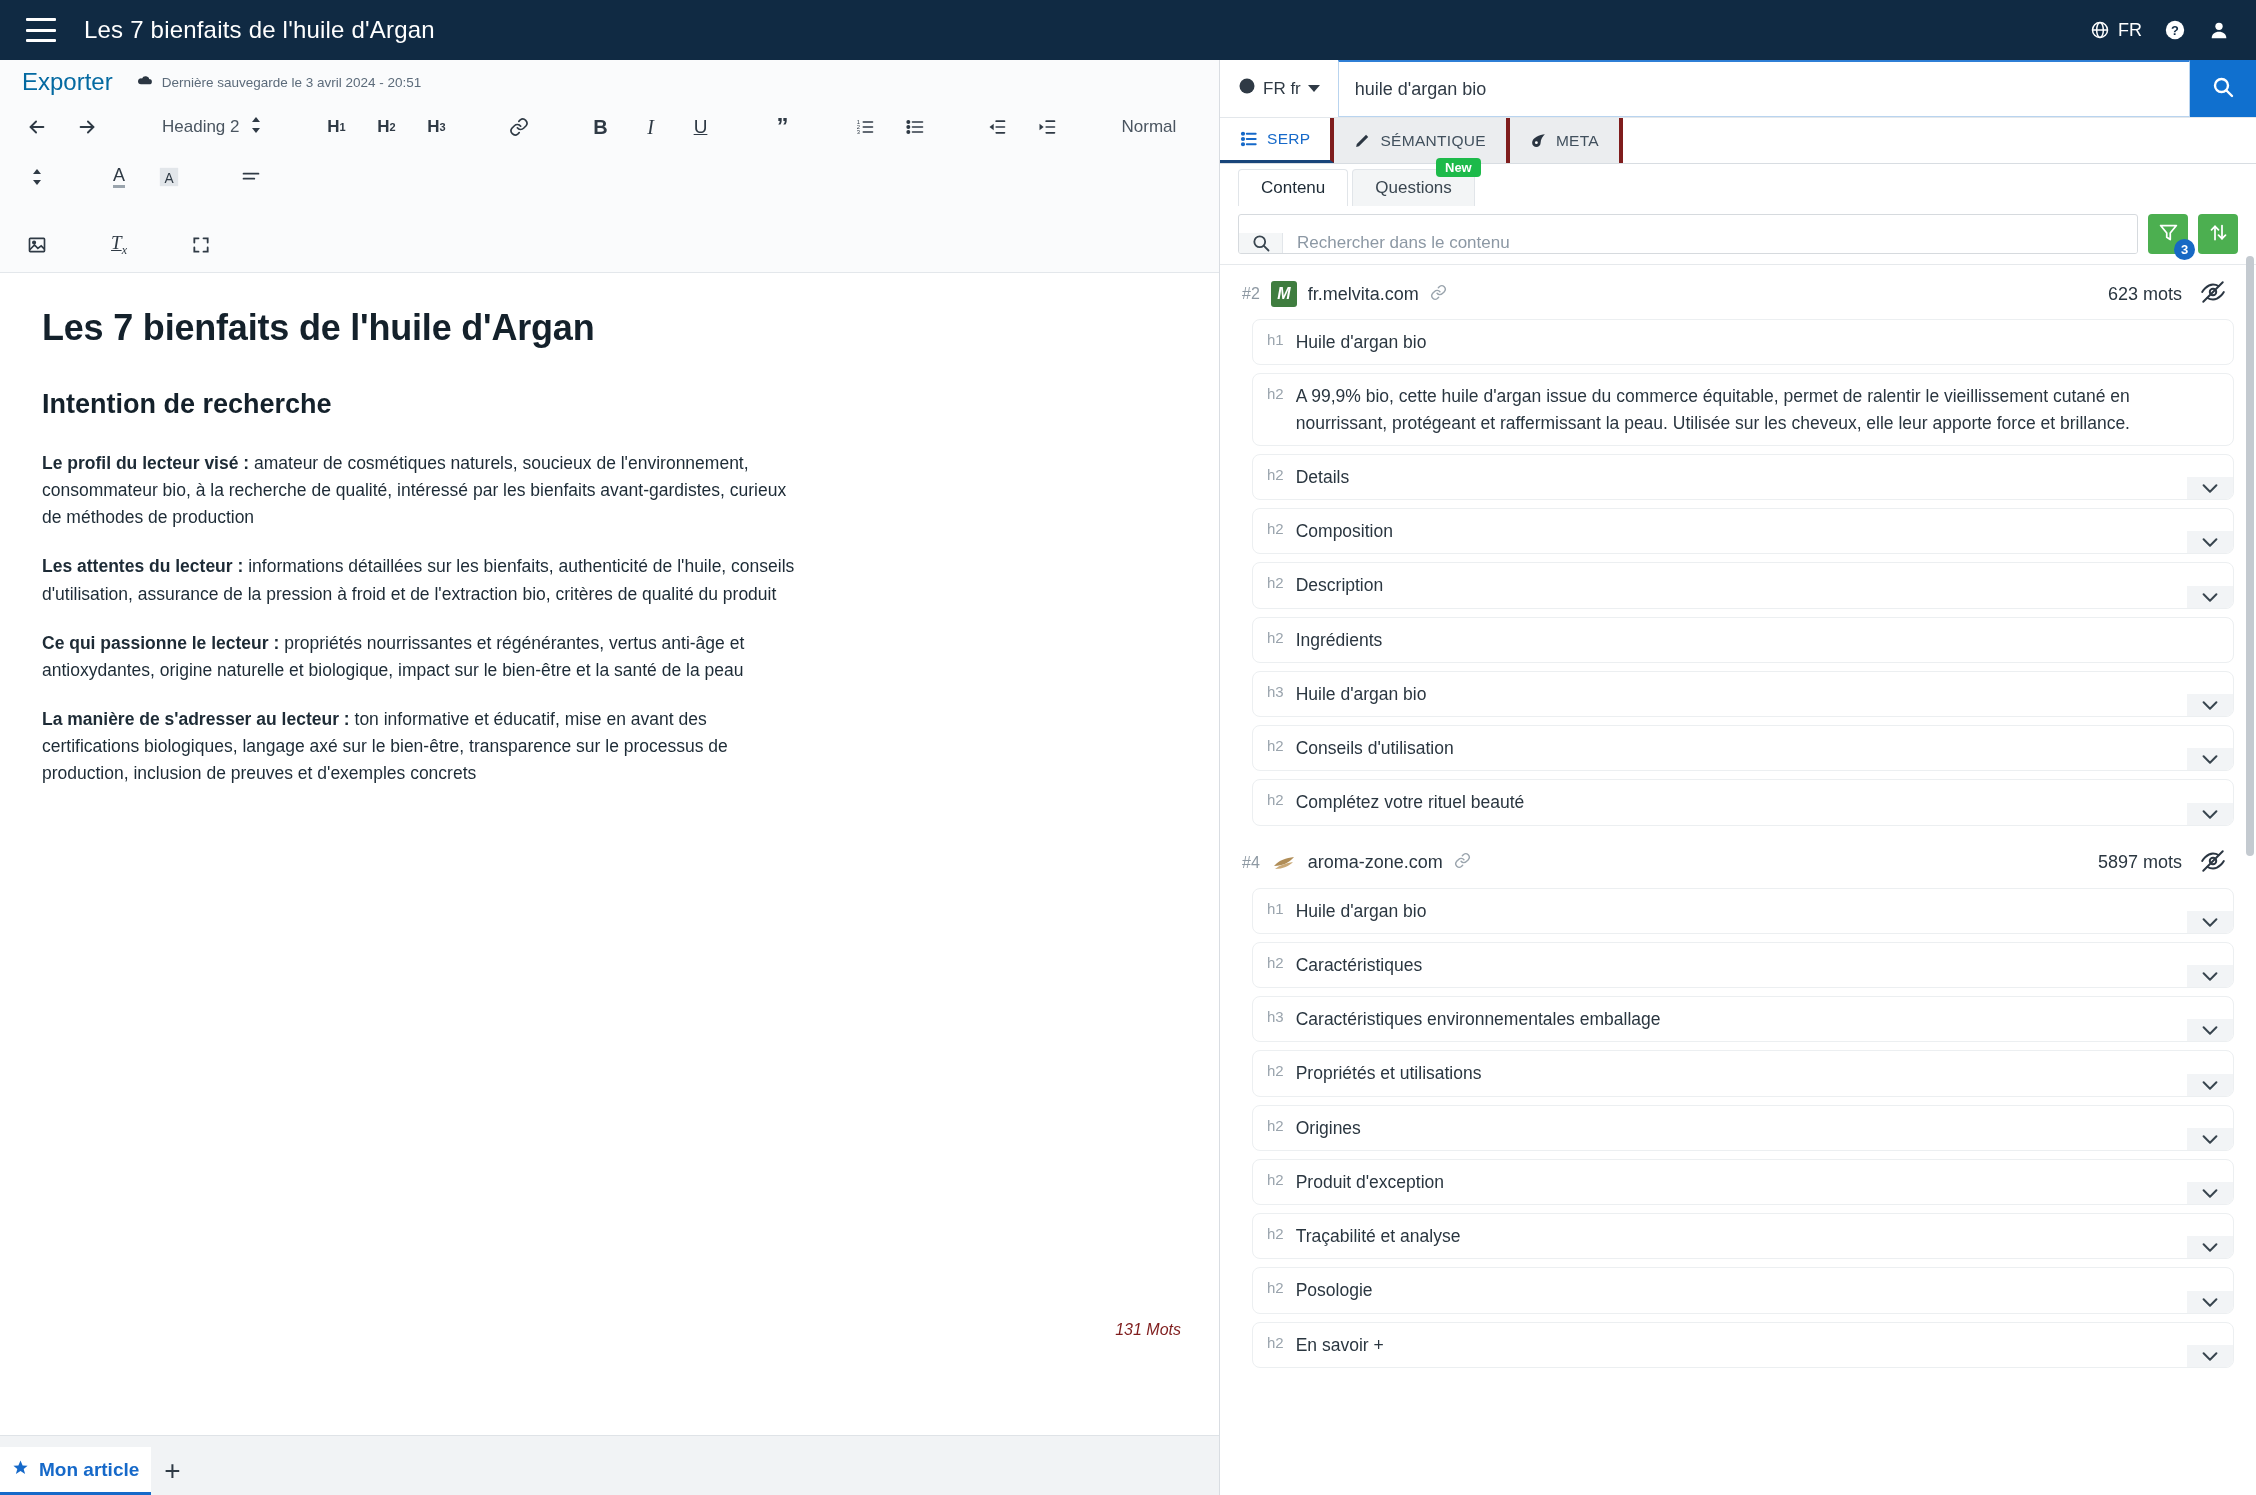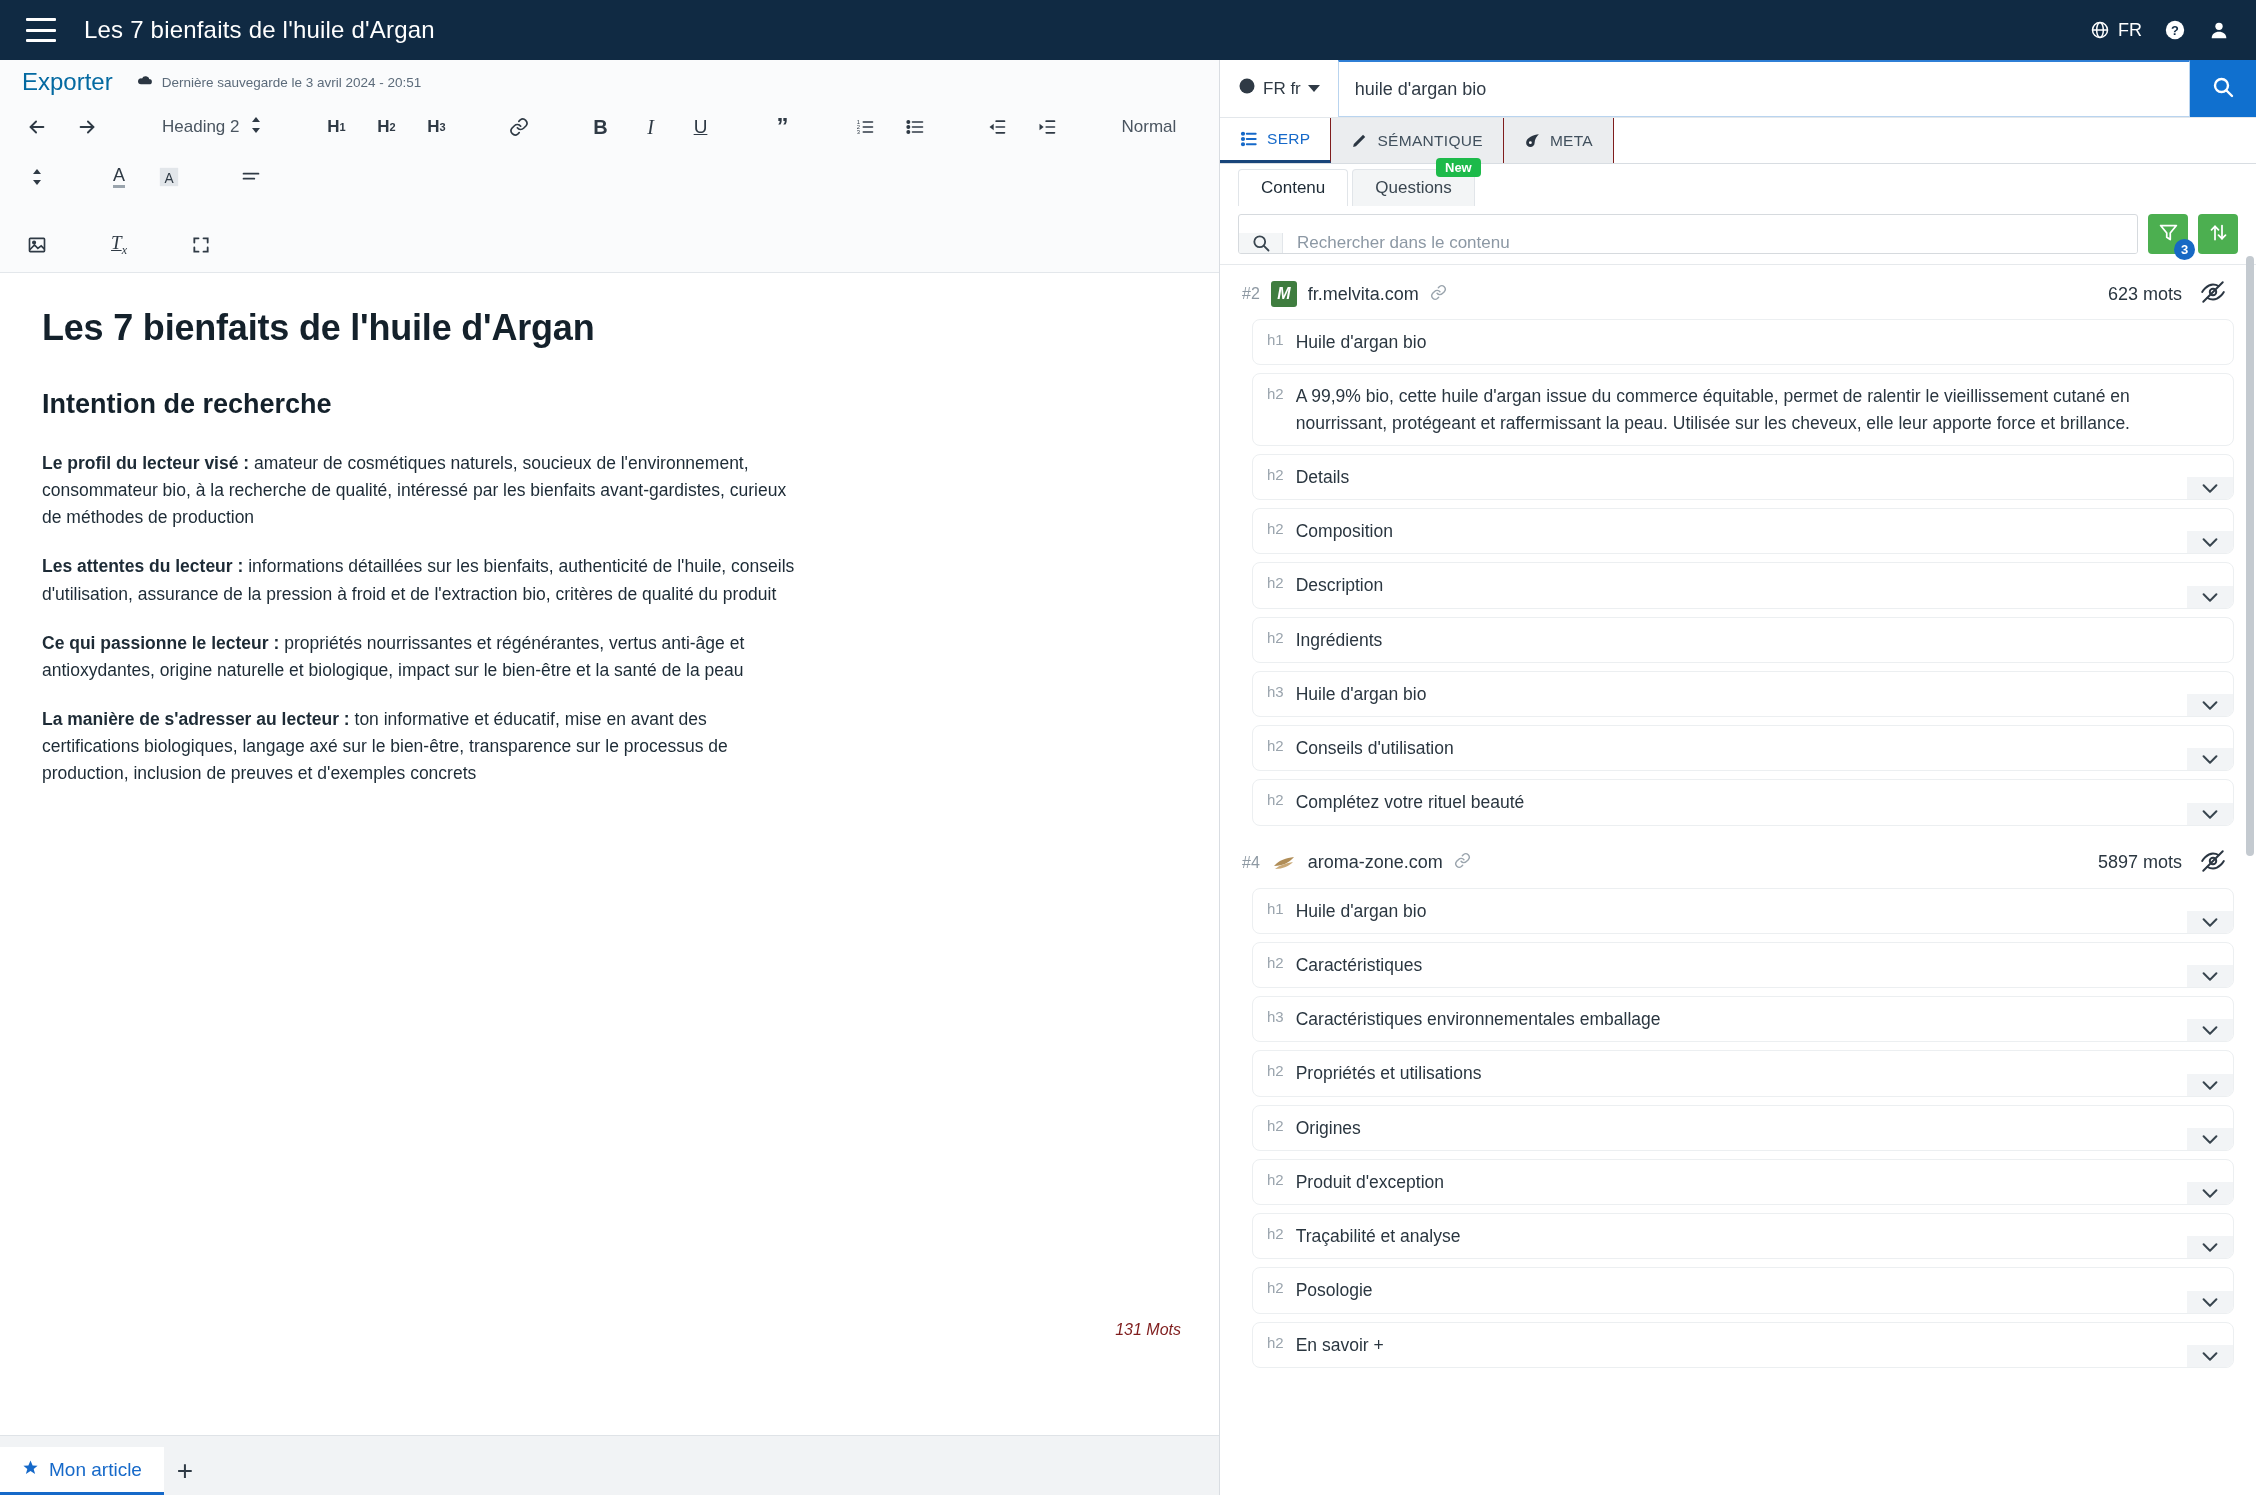--- a/index.html
+++ b/index.html
@@ -71,22 +71,23 @@
   .wordcount {
     position: absolute; right: 38px; bottom: 96px;
     font-size: 16px; font-style: italic; color: #7f1d1d;
   }
   .tabbar {
     height: 60px; display: flex; align-items: flex-end;
     background: #f1f3f5; border-top: 1px solid #dfe3e7;
   }
   .tab-article {
     height: 48px; background: #fff; display: flex; align-items: center; gap: 10px;
-    padding: 0 22px; font-size: 19px; color: #1669c9; border-bottom: 3px solid #1669c9;
+    padding: 0 12px; font-size: 19px; color: #1669c9; border-bottom: 3px solid #1669c9;
     cursor: pointer;
+    font-weight: bold;
   }
   .tab-add { width: 42px; height: 48px; display: flex; align-items: center; justify-content: center;
              font-size: 28px; color: #2f3a45; cursor: pointer; }
 
   
   .right-pane { flex: 1; height: 100%; background: #fff; display: flex; flex-direction: column; position: relative; }
 
   .searchrow {
     height: 58px; display: flex; align-items: stretch;
     background: #fff; border-bottom: 1px solid #e3e7eb;
@@ -101,21 +102,21 @@
     background: #fff; display: flex; align-items: center; padding: 0 16px;
   }
   .searchbox input { border: 0; outline: none; width: 100%; font-size: 18px; color: #2f3a45;
                      font-family: "Liberation Sans", sans-serif; background: transparent; }
   .searchbtn { width: 66px; background: #1070cf; display: flex; align-items: center; justify-content: center; cursor: pointer; }
 
   .maintabs { display: flex; align-items: stretch; height: 46px; background: #fff; border-bottom: 1px solid #d8dde2; }
   .mt {
     display: flex; align-items: center; gap: 9px; padding: 0 20px;
     font-size: 15.5px; letter-spacing: .3px; color: #41505d; cursor: pointer;
-    background: #ebedef; border-right: 1px solid #7f1d1d;
+    background: #ebedef; border-right: 4px solid #7f1d1d;
   }
   .mt.active { background: #fff; color: #1669c9; border-bottom: 3px solid #18457a; }
 
   .subtabs { display: flex; align-items: flex-end; height: 42px; padding-left: 18px; background: #fff; position: relative; }
   .st { padding: 8px 22px; font-size: 17px; color: #3a4650; background: #f3f5f6;
         border: 1px solid #e1e5e9; border-bottom: none; border-radius: 4px 4px 0 0; cursor: pointer; margin-right: 4px; }
   .st.active { background: #fff; color: #1d2a35; }
   .badge-new {
     position: absolute; left: 216px; top: -6px;
     background: #1dba4a; color: #fff; font-size: 13px; font-weight: 700;

